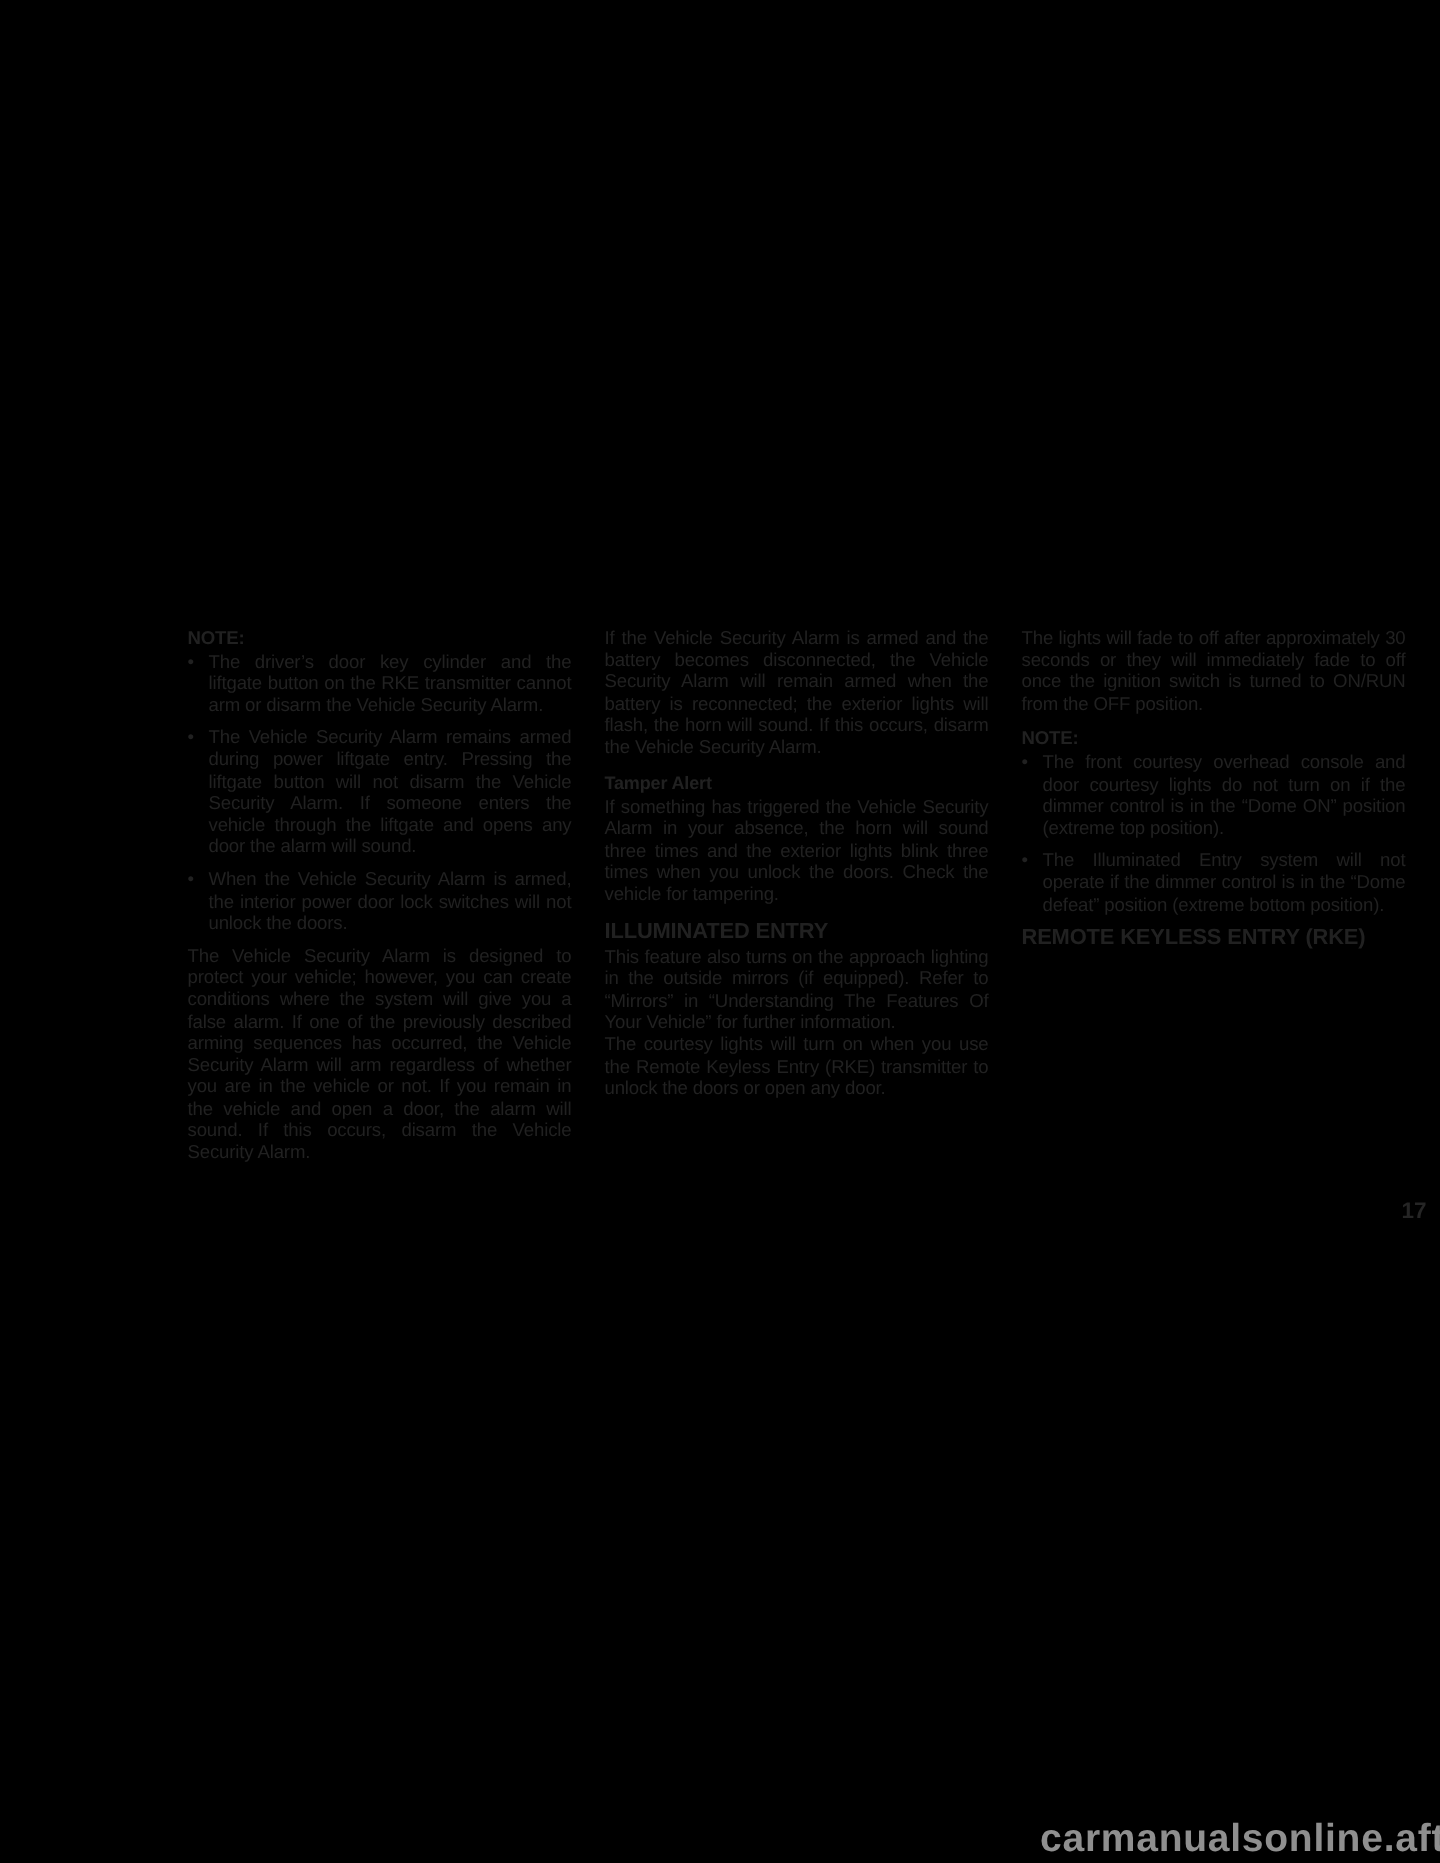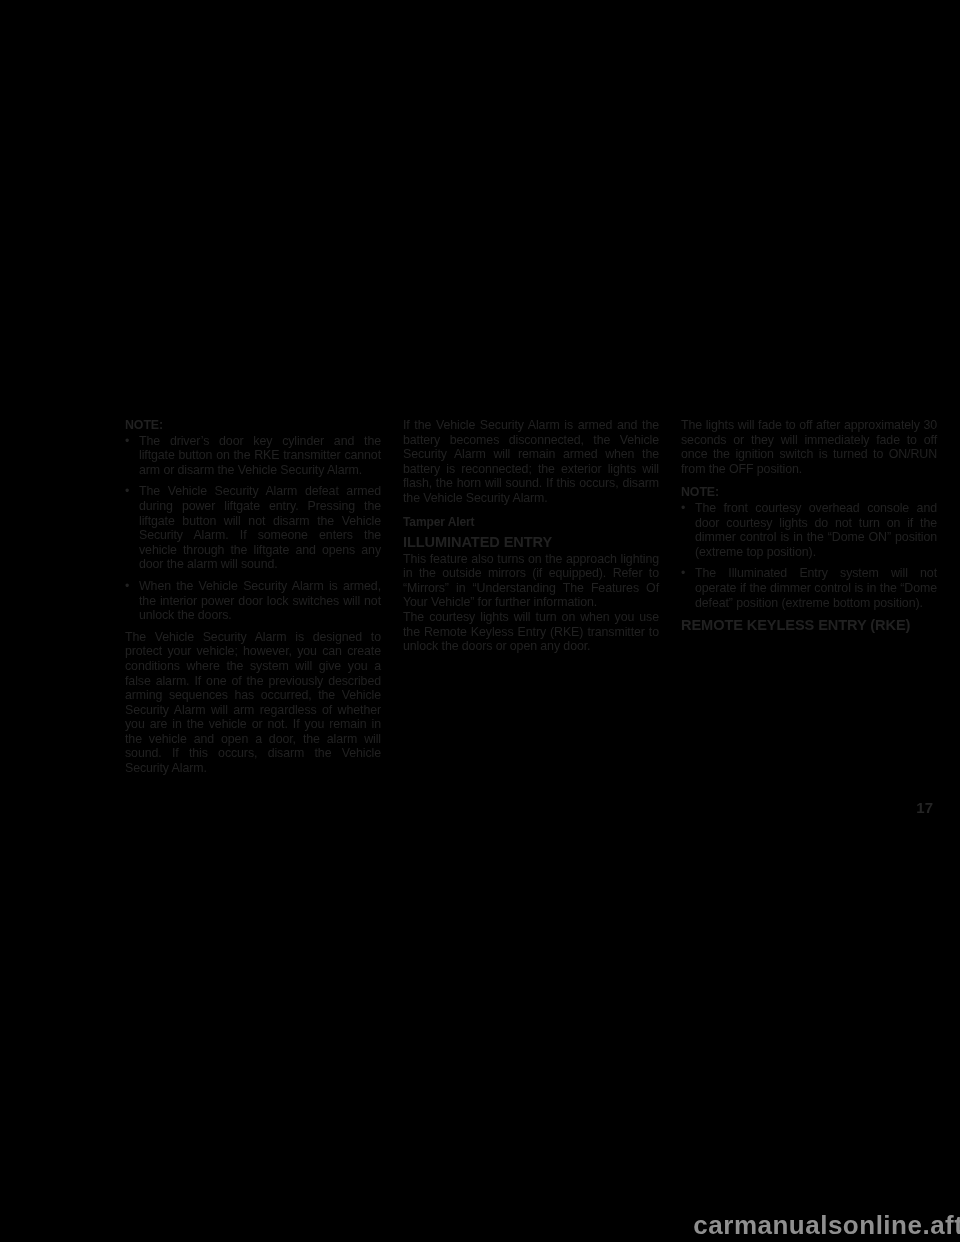--- a/index.html
+++ b/index.html
@@ -60,21 +60,21 @@
   }
   .h-caps {
     font-weight: 700;
     font-size: 14.6px;
     line-height: 16px;
     margin: 4px 0 2px 0;
     text-align: left;
   }
   .page-number {
     position: absolute;
-    right: 74px;
+    right: 56px;
     top: 799px;
     font-size: 15px;
     line-height: 18px;
     font-weight: 700;
     color: #252525;
   }
   .watermark {
     position: absolute;
     right: 18px;
     bottom: 2px;
@@ -94,34 +94,35 @@
 
     <div class="col">
       <p class="note-label">NOTE:</p>
 
       <div class="bullet">
         <span class="marker">•</span>
         <span class="btext">The driver’s door key cylinder and the liftgate button on the RKE transmitter cannot arm or disarm the Vehicle Security Alarm.</span>
       </div>
       <div class="bullet">
         <span class="marker">•</span>
-        <span class="btext">The Vehicle Security Alarm defeat armed during power liftgate entry. Pressing the liftgate button will not disarm the Vehicle Security Alarm. If someone enters the vehicle through the liftgate and opens any door the alarm will sound.</span>
+        <span class="btext">The Vehicle Security Alarm remains armed during power liftgate entry. Pressing the liftgate button will not disarm the Vehicle Security Alarm. If someone enters the vehicle through the liftgate and opens any door the alarm will sound.</span>
       </div>
       <div class="bullet">
         <span class="marker">•</span>
         <span class="btext">When the Vehicle Security Alarm is armed, the interior power door lock switches will not unlock the doors.</span>
       </div>
 
       <p class="para last">The Vehicle Security Alarm is designed to protect your vehicle; however, you can create conditions where the system will give you a false alarm. If one of the previously described arming sequences has occurred, the Vehicle Security Alarm will arm regardless of whether you are in the vehicle or not. If you remain in the vehicle and open a door, the alarm will sound. If this occurs, disarm the Vehicle Security Alarm.</p>
     </div>
 
     <div class="col">
       <p class="para">If the Vehicle Security Alarm is armed and the battery becomes disconnected, the Vehicle Security Alarm will remain armed when the battery is reconnected; the exterior lights will flash, the horn will sound. If this occurs, disarm the Vehicle Security Alarm.</p>
 
       <p class="h-sub">Tamper Alert</p>
+      <p class="para">If something has triggered the Vehicle Security Alarm in your absence, the horn will sound three times and the exterior lights blink three times when you unlock the doors. Check the vehicle for tampering.</p>
 
       <p class="h-caps">ILLUMINATED ENTRY</p>
       <p class="para last">This feature also turns on the approach lighting in the outside mirrors (if equipped). Refer to “Mirrors” in “Understanding The Features Of Your Vehicle” for further information.</p>
       <p class="para">The courtesy lights will turn on when you use the Remote Keyless Entry (RKE) transmitter to unlock the doors or open any door.</p>
     </div>
 
     <div class="col">
       <p class="para">The lights will fade to off after approximately 30 seconds or they will immediately fade to off once the ignition switch is turned to ON/RUN from the OFF position.</p>
 
       <p class="note-label">NOTE:</p>

